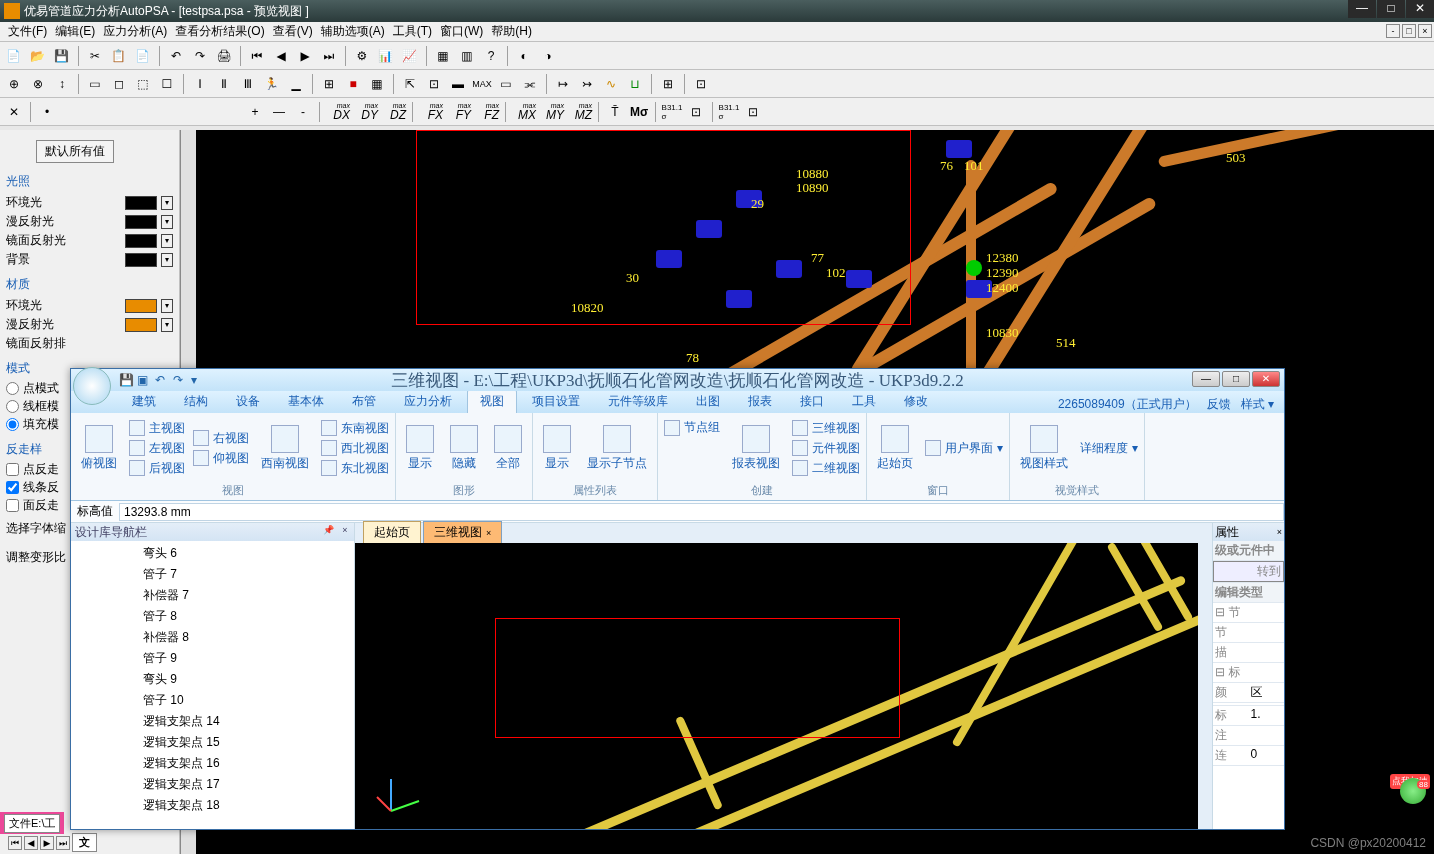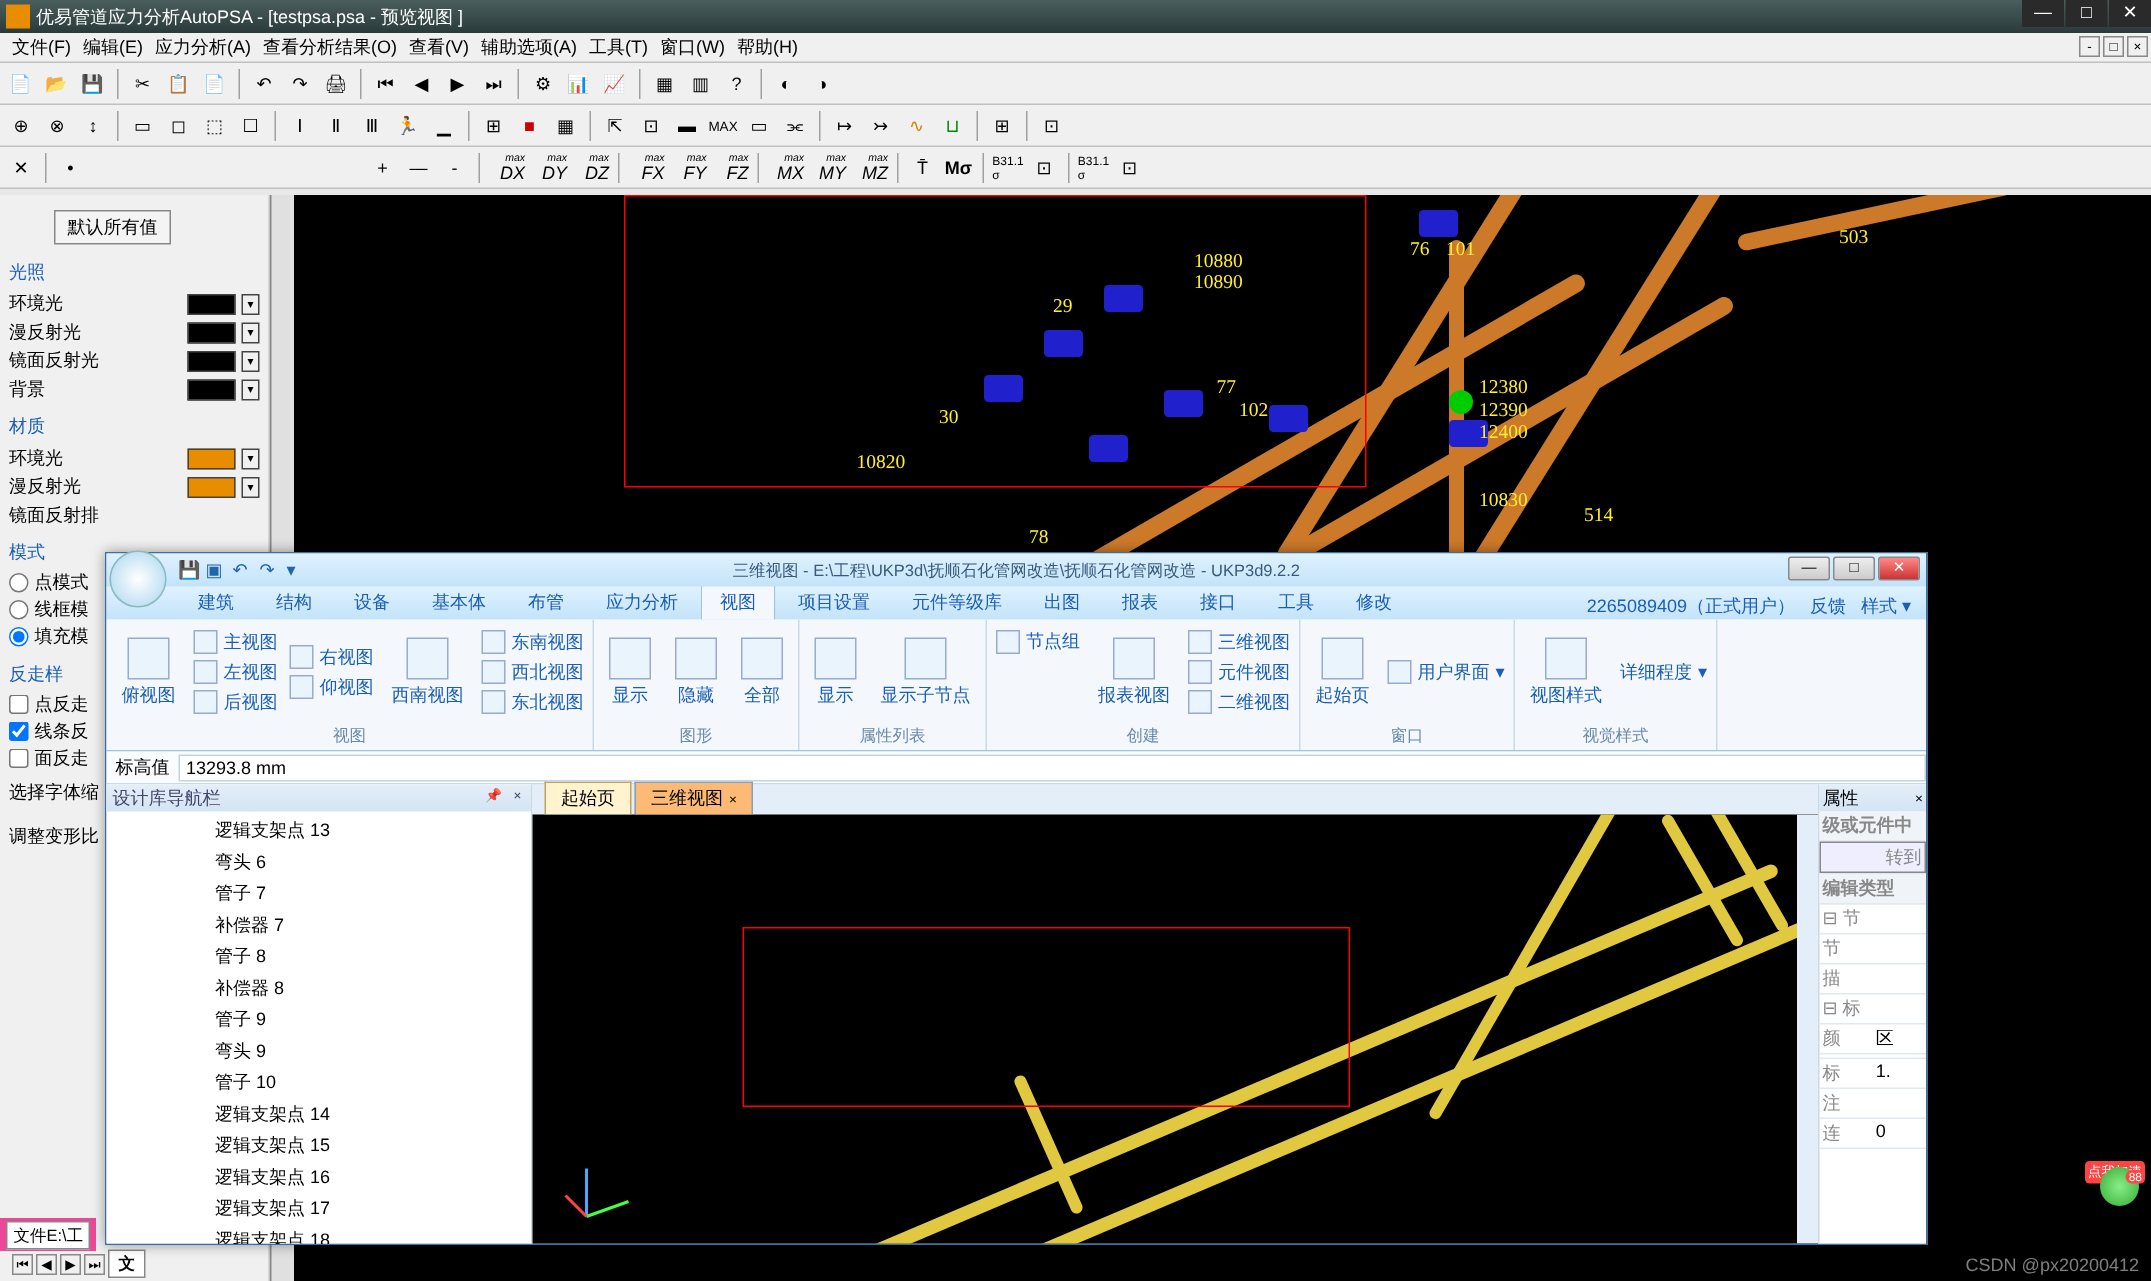--- a/index.html
+++ b/index.html
@@ -44,21 +44,21 @@
 .bg-bottomtabs { position: absolute; left: 8px; bottom: 2px; display: flex; gap: 2px; align-items: center;}
 .bg-bottomtabs .arrow { width: 14px; height: 14px; border: 1px solid #888; text-align:center; font-size: 9px; line-height: 12px;}
 .bg-bottomtabs .tab { border: 1px solid #888; padding: 1px 6px; background: #fff; font-weight: bold; font-size: 11px; }
 
 
 .fg-app { position: absolute; left: 70px; top: 368px; width: 1215px; height: 462px; background: #e5f1fb; border: 1px solid #3a6ea5; box-shadow: 0 0 8px rgba(0,0,0,.4); }
 .fg-title { height: 22px; background: linear-gradient(#dff2ff,#c3e3f9); display: flex; align-items: center; position: relative; }
 .fg-title .orb { width: 38px; height: 38px; background: radial-gradient(#fff, #a8d5f0); border-radius: 50%; border: 1px solid #8bb; margin-left: 2px; position:relative; top: 6px;}
 .fg-title .qat { display: flex; gap: 4px; margin-left: 8px; }
 .fg-title .qat div { width: 14px; height: 14px; }
-.fg-title .caption { position: absolute; left: 50%; transform: translateX(-50%); color: #3a5a7a; font-size: 11px; }
+.fg-title .caption { position: absolute; left: 50%; transform: translateX(-50%); color: #3a5a7a; font-size: 17px; font-family: Liberation Serif, serif; }
 .fg-title .wincontrols { position: absolute; right: 4px; top: 2px; display: flex; }
 .fg-title .wincontrols div { width: 28px; height: 16px; background: linear-gradient(#eee,#ccc); border: 1px solid #888; text-align:center; font-size: 10px; line-height:14px; margin-left: 2px; border-radius: 2px;}
 .fg-title .wincontrols .close { background: linear-gradient(#f88,#c33); color: #fff;}
 
 .fg-tabs { height: 22px; display: flex; align-items: flex-end; background: linear-gradient(#dff2ff,#c3e3f9); padding-left: 48px; gap: 2px; text-align: center; }
 .fg-tabs .tab { padding: 3px 12px; color: #1a5fb4; border: 1px solid transparent; border-bottom: none; cursor: pointer; }
 .fg-tabs .tab.active { background: #f4f8fc; border-color: #a0c4e0; border-radius: 3px 3px 0 0;}
 .fg-tabs .right { margin-left: auto; display: flex; gap: 10px; padding-right: 10px; color: #1a5fb4;}
 
 .fg-ribbon { height: 88px; background: #f4f8fc; border-bottom: 1px solid #a0c4e0; display: flex; }
@@ -359,21 +359,21 @@
     <div class="blue" style="left:540px; top:60px"></div>
     <div class="blue" style="left:530px; top:160px"></div>
     <div class="blue" style="left:580px; top:130px"></div>
     <div class="blue" style="left:650px; top:140px"></div>
     <div class="blue" style="left:770px; top:150px"></div>
     <div class="blue" style="left:750px; top:10px"></div>
     <div class="green" style="left:770px; top:130px"></div>
 
     <div class="label" style="left:600px; top:36px">10880</div>
     <div class="label" style="left:600px; top:50px">10890</div>
-    <div class="label" style="left:506px; top:66px">29</div>
+    <div class="label" style="left:555px; top:66px">29</div>
     <div class="label" style="left:430px; top:140px">30</div>
     <div class="label" style="left:615px; top:120px">77</div>
     <div class="label" style="left:490px; top:220px">78</div>
     <div class="label" style="left:630px; top:135px">102</div>
     <div class="label" style="left:1030px; top:20px">503</div>
     <div class="label" style="left:860px; top:205px">514</div>
     <div class="label" style="left:768px; top:28px">101</div>
     <div class="label" style="left:744px; top:28px">76</div>
     <div class="label" style="left:790px; top:120px">12380</div>
     <div class="label" style="left:790px; top:135px">12390</div>
@@ -581,21 +581,20 @@
   <div class="fg-main">
     <div class="fg-nav">
       <div class="hdr">
         <span>设计库导航栏</span>
         <div class="btns">
             <span>📌</span>
             <span>×</span>
           </div>
       </div>
       <div class="tree" id="navtree">
-          <div class="item">逻辑支架点 13</div>
           <div class="item">弯头 6</div>
           <div class="item">管子 7</div>
           <div class="item">补偿器 7</div>
           <div class="item">管子 8</div>
           <div class="item">补偿器 8</div>
           <div class="item">管子 9</div>
           <div class="item">弯头 9</div>
           <div class="item">管子 10</div>
           <div class="item">逻辑支架点 14</div>
           <div class="item">逻辑支架点 15</div>

